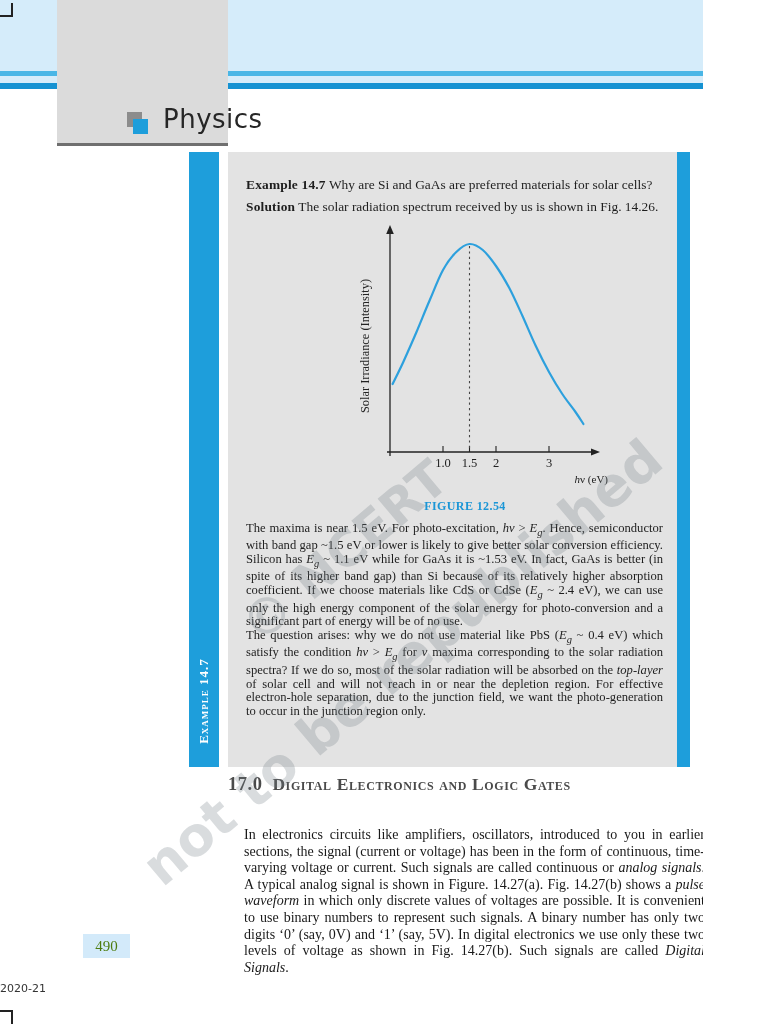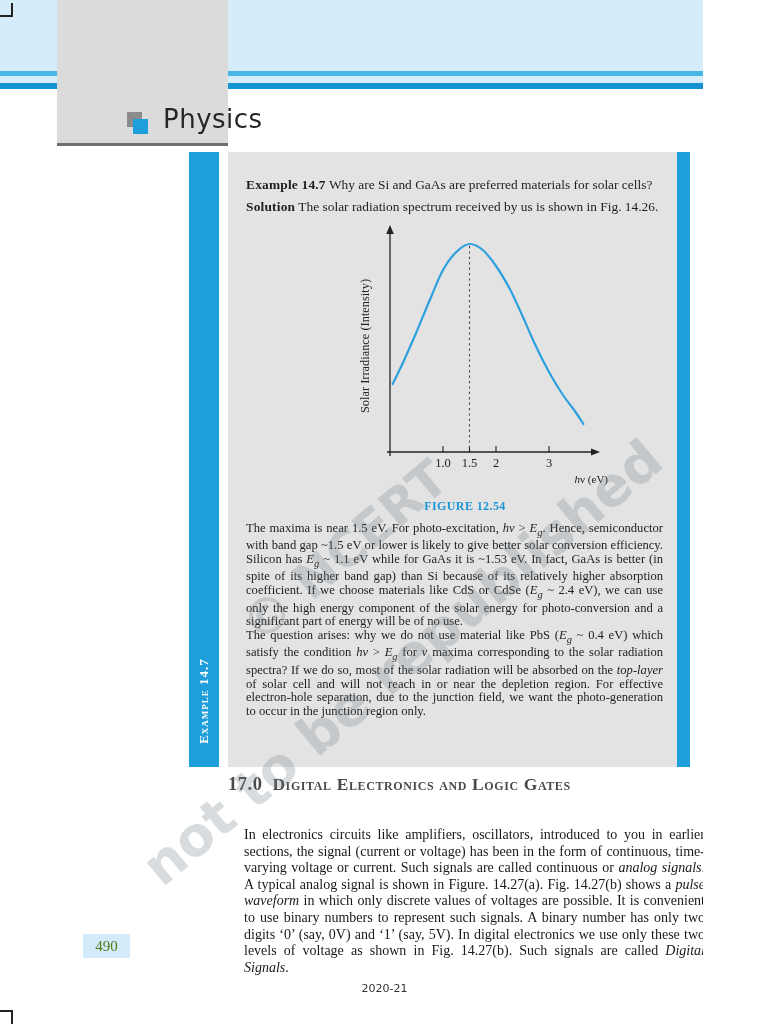--- a/index.html
+++ b/index.html
@@ -50,21 +50,21 @@
   .section-heading{position:absolute;left:228px;top:774px;width:462px;color:#4a4a4a;
                    font-weight:bold;}
   .section-heading .num{font-size:18.5px;letter-spacing:0.5px;margin-right:10px;}
   .section-heading .ttl{font-size:17.5px;font-variant:small-caps;letter-spacing:0.6px;}
   .body-para{position:absolute;left:228px;top:811px;width:461px;margin:16px;
              font-size:14px;line-height:16.6px;text-align:justify;color:#191919;}
 
   
   .page-num-box{position:absolute;left:83px;top:934px;width:47px;height:24px;background:#d3eafa;
                 display:flex;align-items:center;justify-content:center;font-size:15px;color:#4d7c0f;}
-  .footer-year{position:absolute;left:0;top:982px;width:769px;text-align:center;
+  .footer-year{position:absolute;left:0;top:982px;width:769px;
                font-family:"DejaVu Sans",sans-serif;font-size:11px;color:#333;}
 
   
   .wm{position:absolute;font-family:"DejaVu Sans",sans-serif;font-weight:bold;
       color:rgba(120,130,138,0.28);white-space:nowrap;transform-origin:0 0;pointer-events:none;z-index:9;}
   .wm1{left:230px;top:610px;font-size:50px;transform:rotate(-40deg);}
   .wm2{left:130px;top:850px;font-size:54px;transform:rotate(-40deg);}
 </style>
 </head>
 <body>

